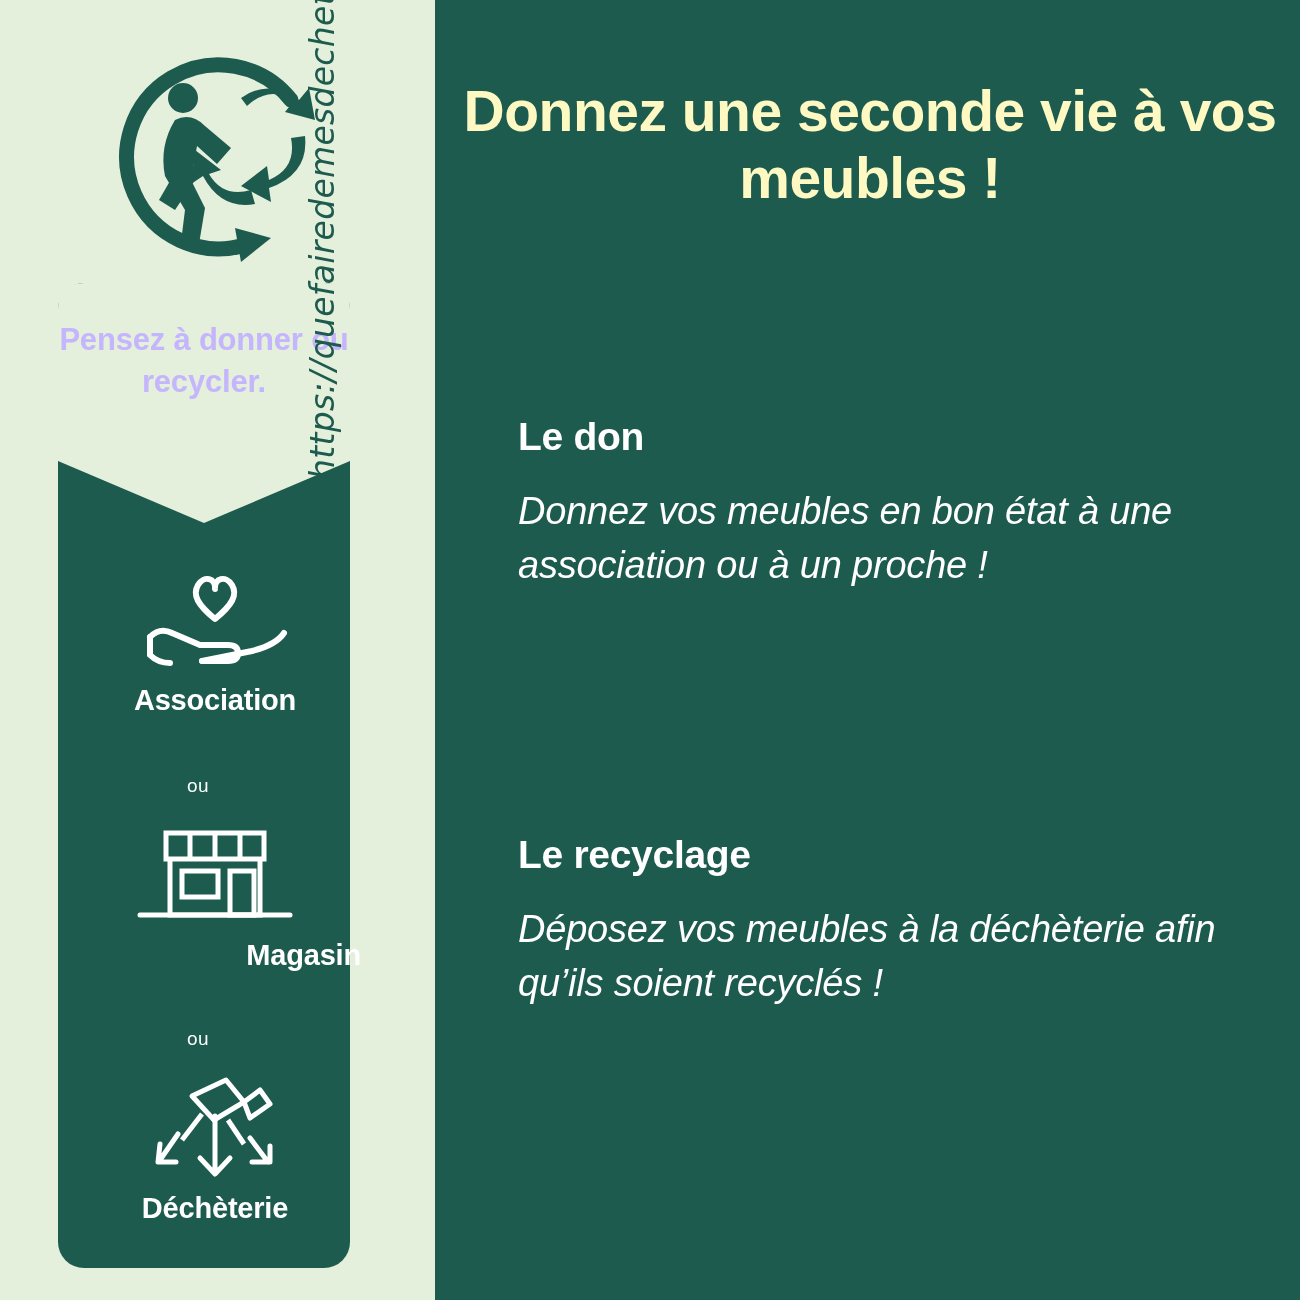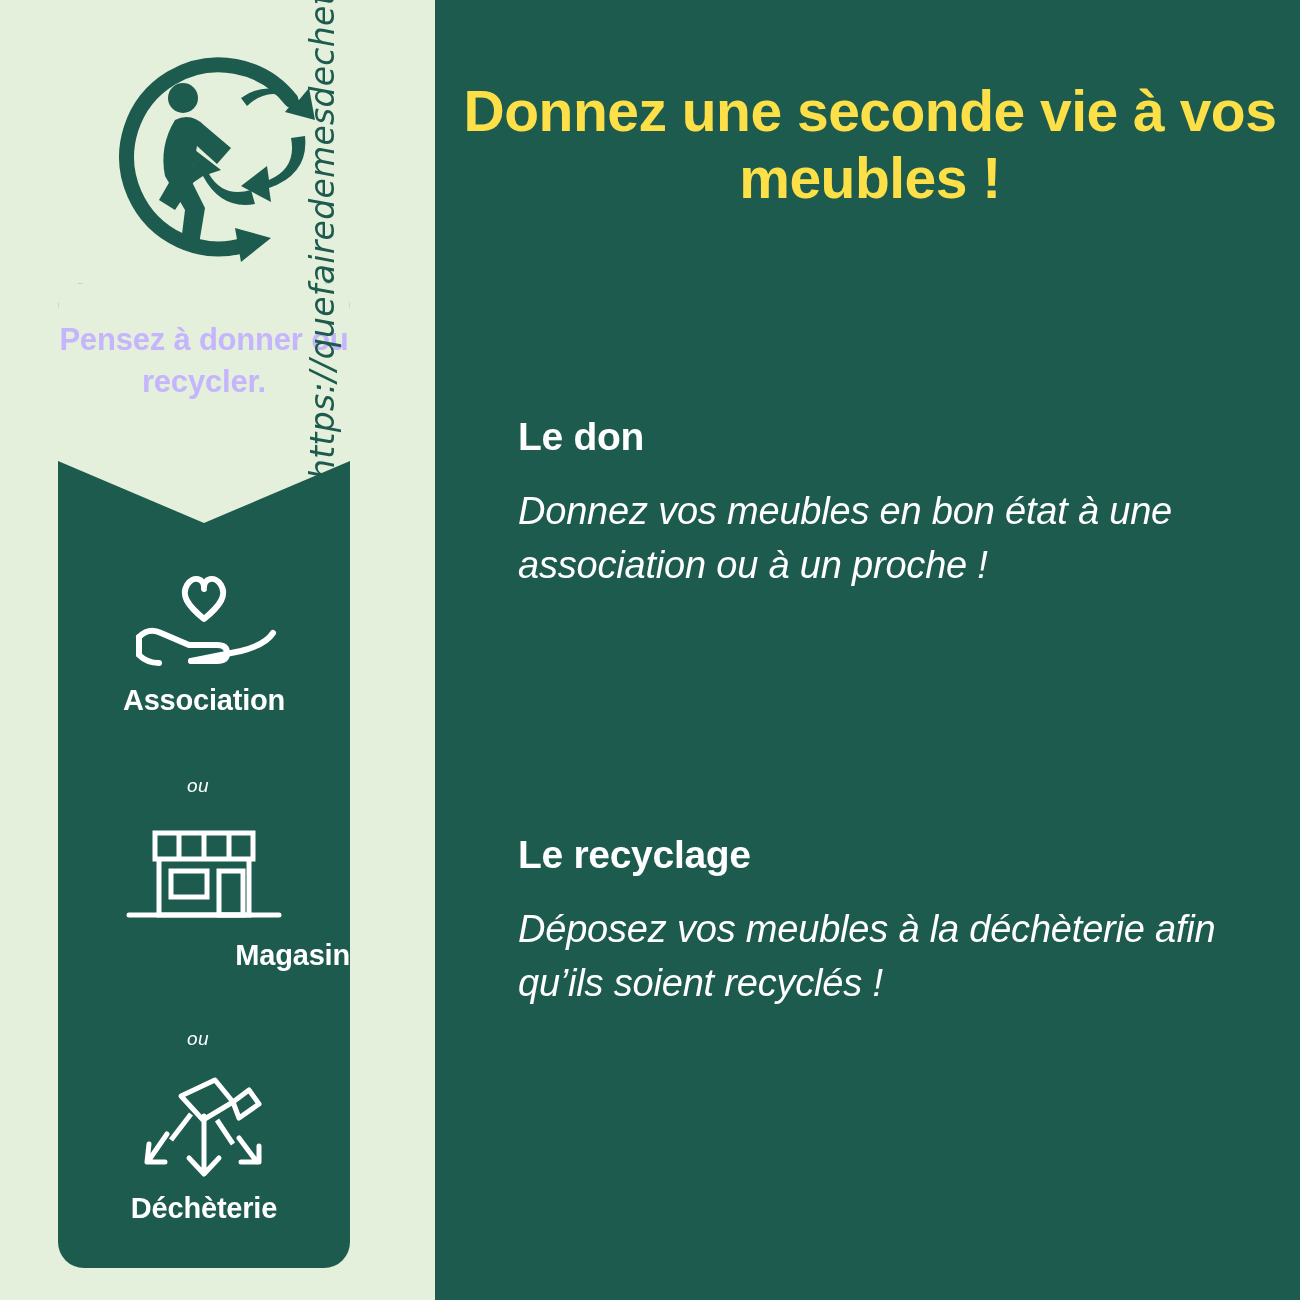--- a/index.html
+++ b/index.html
@@ -67,41 +67,41 @@
     line-height: 1.34;
     letter-spacing: -0.2px;
   }
   
   .col-item {
     position: absolute;
     width: 292px;
     left: 58px;
     text-align: center;
     color: #ffffff;
+    padding-left: 11px;
   }
   .col-item .icon {
     height: 120px;
     display: flex;
     align-items: center;
     justify-content: center;
   }
   .col-item .label {
     font-size: 29px;
     font-weight: bold;
     margin-top: 4px;
     letter-spacing: -0.2px;
   }
   .sep-ou {
     position: absolute;
     width: 280px;
     left: 58px;
     text-align: center;
     color: #ffffff;
     font-size: 19px;
-    font-style: italic;
     letter-spacing: 0.5px;
   }
   
   .url-vertical {
     position: absolute;
     left: 303px;
     top: 480px;
     width: 660px;
     transform: rotate(-90deg);
     transform-origin: left top;
@@ -113,21 +113,21 @@
     white-space: nowrap;
     text-align: left;
   }
   
   .headline {
     position: absolute;
     left: 450px;
     top: 78px;
     width: 840px;
     text-align: center;
-    color: #fde047;
+    color: #fef9c3;
     font-size: 57px;
     font-weight: bold;
     line-height: 1.17;
     letter-spacing: -0.5px;
   }
   .section {
     position: absolute;
     left: 518px;
     width: 700px;
     color: #ffffff;

